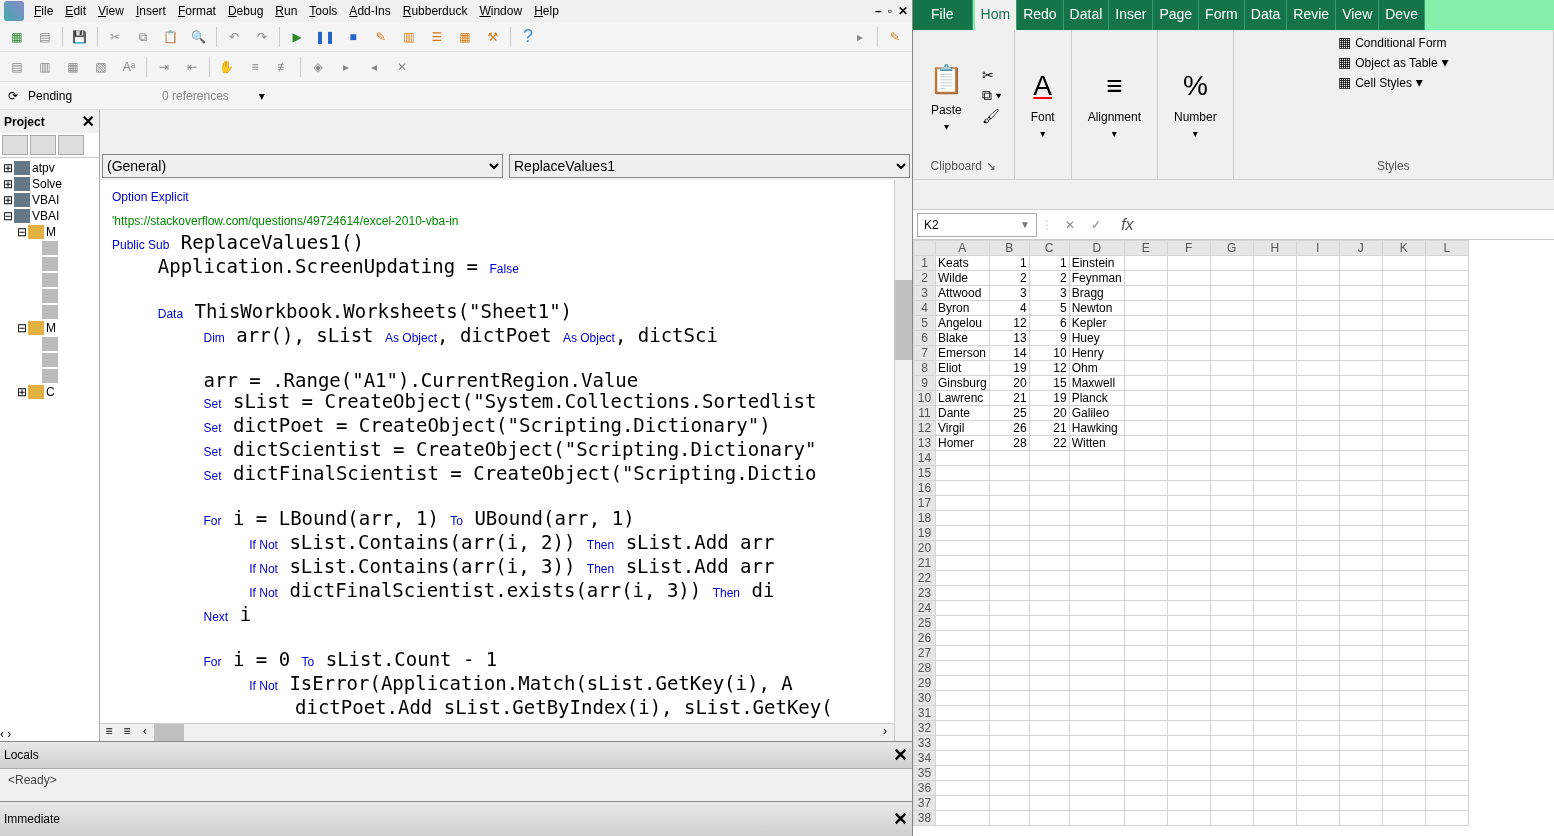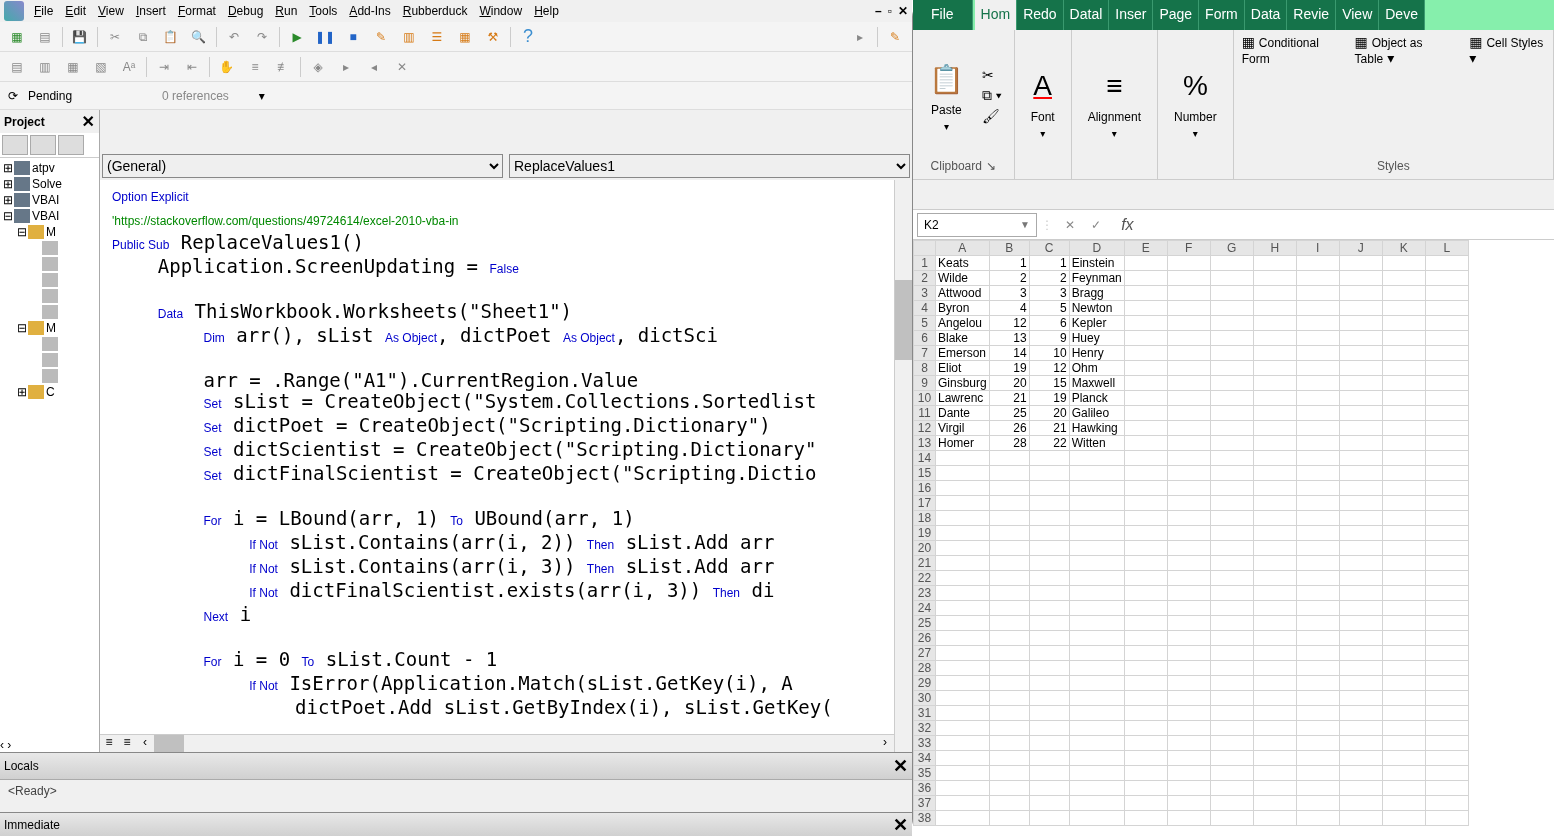--- a/index.html
+++ b/index.html
@@ -1,19 +1,19 @@
 <!DOCTYPE html>
 <html><head>
 <meta charset="utf-8">
 <style>
 * { margin: 0; padding: 0; box-sizing: border-box; font-family: Tahoma, sans-serif; font-size: 12px; }
 body { width: 1554px; height: 836px; display: flex; background: #fff; overflow: hidden; }
 
 
-.vba { width: 913px; height: 100%; display: flex; flex-direction: column; border-right: 1px solid #888; border-radius: 17px; }
+.vba { width: 913px; height: 100%; display: flex; flex-direction: column; border-right: 1px solid #888; }
 
 .menubar { display: flex; align-items: center; padding: 2px 4px; background: #f0f0f0; height: 22px; }
 .menubar .icon { width: 20px; height: 20px; background: linear-gradient(45deg,#4aa,#88c); border-radius: 3px; margin-right: 4px; }
 .menubar span.menu-item { padding: 2px 6px; cursor: default; }
 .menubar span.menu-item u { text-decoration: underline; }
 .menubar .winbtns { margin-left: auto; display: flex; gap: 6px; font-size: 16px; font-weight: bold; }
 
 .toolbar { display: flex; align-items: center; padding: 2px 4px; background: #f4f4f4; height: 30px; gap: 2px; border-bottom: 1px solid #ddd; }
 .tbtn { width: 26px; height: 24px; display: flex; align-items: center; justify-content: center; color: #888; cursor: default; border-radius: 2px; }
 .tbtn.green { color: #2a8a2a; }
@@ -49,21 +49,21 @@
 .code-editor .vscroll .thumb { width: 100%; height: 80px; background: #c0c0c0; margin-top: 100px; }
 .code-editor .hscroll { position: absolute; bottom: 0; left: 0; right: 18px; height: 18px; background: #f0f0f0; border-top: 1px solid #ccc; display:flex; }
 .code-editor .hscroll .arrow { width: 18px; text-align:center; }
 .code-editor .hscroll .thumb { width: 30px; background: #c0c0c0; }
 
 .locals-panel { height: 60px; border-top: 1px solid #888; background: #f0f0f0; }
 .locals-panel .title { display: flex; align-items: center; padding: 2px 4px; font-size: 15px; background: linear-gradient(#e8e8e8,#d0d0d0); border-bottom: 1px solid #aaa; }
 .locals-panel .title .close { margin-left: auto; font-size: 18px; font-weight: bold; }
 .locals-panel .ready { padding: 4px 8px; color: #444; }
 
-.immediate-panel { height: 24px; border-top: 1px solid #888; background: linear-gradient(#e8e8e8,#d0d0d0); display: flex; align-items: center; padding: 2px 4px; font-size: 15px; }
+.immediate-panel { height: 35px; border-top: 1px solid #888; background: linear-gradient(#e8e8e8,#d0d0d0); display: flex; align-items: center; padding: 2px 4px; font-size: 15px; }
 .immediate-panel .close { margin-left: auto; font-size: 18px; font-weight: bold; }
 
 
 .excel { flex: 1; height: 100%; display: flex; flex-direction: column; background: #fff; }
 .ribbon-tabs { display: flex; background: #86efac; height: 30px; }
 .ribbon-tabs .tab { padding: 6px 6px; background: #15734a; color: #fff; font-size: 14px; border-right: 1px solid #3a9a6f; cursor: default; white-space: nowrap; overflow: hidden; }
 .ribbon-tabs .tab.file { background: #15734a; padding: 6px 18px; margin-right: 2px; }
 .ribbon-tabs .tab.active { background: #f0f0f0; color: #15734a; }
 
 .ribbon { display: flex; background: #f0f0f0; height: 150px; border-bottom: 1px solid #ccc; align-items: stretch; }
@@ -385,21 +385,21 @@
         <div class="big-btn">
           <span class="glyph">%</span>
           <span>Number</span>
           <span class="arrow">▾</span>
         </div>
       </div>
       <div class="label"></div>
     </div>
 
     <div class="ribbon-group" style="flex:1">
-      <div class="body" style="flex-direction:row;align-items:flex-start;gap:16px;">
+      <div class="body" style="flex-direction:column;align-items:flex-start;gap:4px;">
         <div style="font-size:14px;">▦ <span>Conditional Form</span></div>
         <div style="font-size:14px;">▦ <span>Object as Table</span> ▾</div>
         <div style="font-size:14px;">▦ <span>Cell Styles</span> ▾</div>
       </div>
       <div class="label">
           <span>Styles</span>
         </div>
     </div>
   </div>
 

